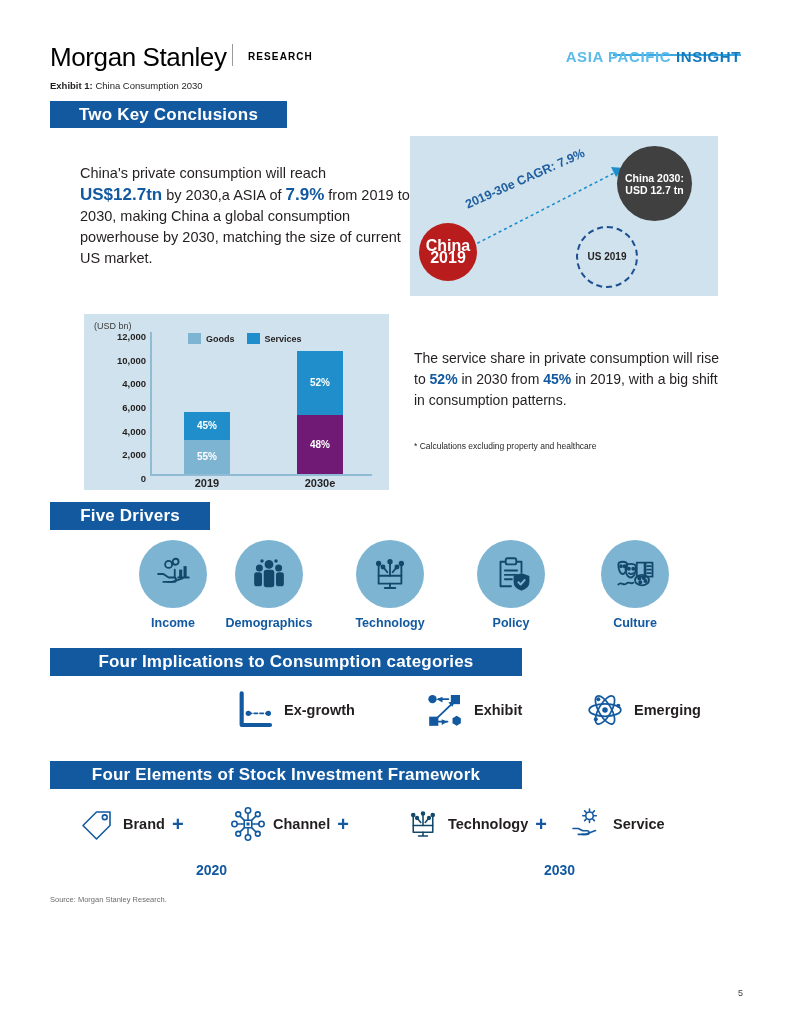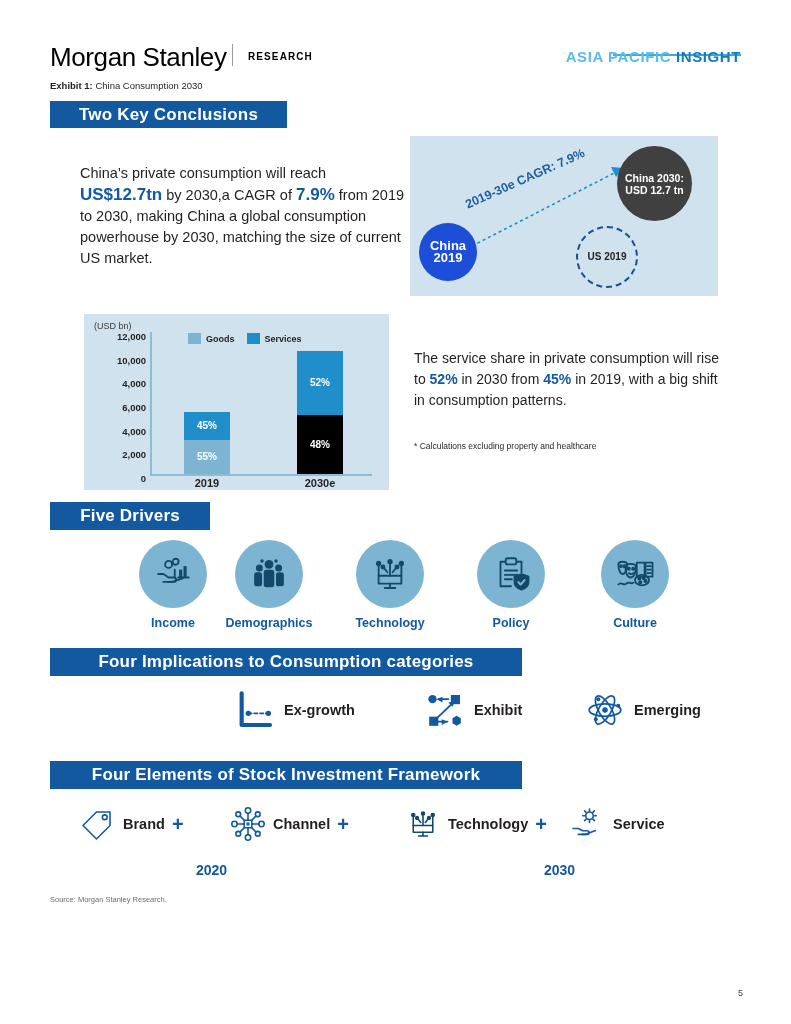--- a/index.html
+++ b/index.html
@@ -72,21 +72,21 @@
     background: #cfe2ed;
   }
   .bub {
     position: absolute; border-radius: 50%;
     display: flex; align-items: center; justify-content: center;
     text-align: center; color: #fff; font-weight: bold;
     line-height: 12px;
   }
   .bub-2019 {
     left: 9px; top: 87px; width: 58px; height: 58px;
-    background: #1d4ed8; font-size: 13px;
+    background: #b91c1c; font-size: 16px;
   }
   .bub-2030 {
     left: 207px; top: 10px; width: 75px; height: 75px;
     background: #404040; font-size: 10.5px;
   }
   .bub-us {
     left: 166px; top: 90px; width: 62px; height: 62px;
     border: 2px dashed #1c4f8f; color: #231f20; font-size: 10px; background: transparent;
   }
   .cagr-line { position: absolute; left: 0; top: 0; width: 308px; height: 160px; }
@@ -178,21 +178,21 @@
 
   <div class="ms-logo">Morgan Stanley</div>
   <div class="ms-divider"></div>
   <div class="ms-research">RESEARCH</div>
   <div class="ap-rule"></div>
   <div class="ap-insight"><span>ASIA PACIFIC </span><b>INSIGHT</b></div>
   <div class="exhibit"><b>Exhibit 1:</b><span> China Consumption 2030</span></div>
 
   <div class="band band-two">Two Key Conclusions</div>
 
-  <div class="concl"><span>China's private consumption will reach </span><span class="hl">US$12.7tn</span><span> by 2030,a CAGR of </span><span class="hl">7.9%</span><span> from 2019 to 2030, making China a global consumption powerhouse by 2030, matching the size of current US market.</span></div>
+  <div class="concl"><span>China's private consumption will reach </span><span class="hl">US$12.7tn</span><span> by 2030,a ASIA of </span><span class="hl">7.9%</span><span> from 2019 to 2030, making China a global consumption powerhouse by 2030, matching the size of current US market.</span></div>
 
   <div class="panel-diagram">
     <svg class="cagr-line" viewBox="0 0 308 160">
       <line x1="62" y1="110" x2="210" y2="34" stroke="#1f8ecb" stroke-width="1.6" stroke-dasharray="3 3"></line>
       <polygon points="214,32 201,31 206,41" fill="#1f8ecb"></polygon>
     </svg>
     <div class="cagr-text">2019-30e CAGR: 7.9%</div>
     <div class="bub bub-2019">
       <span style="white-space:pre-line">China
 2019</span>
@@ -230,21 +230,21 @@
     <div class="axis-v"></div>
     <div class="axis-h"></div>
     <div id="bars">
         <div class="bar-group" style="left: 100px;">
           <div class="bar-seg" style="background: rgb(31, 142, 203); height: 27.8083px;">45%</div>
           <div class="bar-seg" style="background: rgb(124, 180, 210); height: 34.3167px;">55%</div>
         </div>
         <div class="bar-label" style="left: 78px;">2019</div>
         <div class="bar-group" style="left: 213px;">
           <div class="bar-seg" style="background: rgb(31, 142, 203); height: 63.9px;">52%</div>
-          <div class="bar-seg" style="background: #000000; height: 59.1667px;">48%</div>
+          <div class="bar-seg" style="background: #701a75; height: 59.1667px;">48%</div>
         </div>
         <div class="bar-label" style="left: 191px;">2030e</div>
       </div>
   </div>
 
   <div class="svc"><span>The service share in private consumption will rise to </span><span class="hl">52%</span><span> in 2030 from </span><span class="hl">45%</span><span> in 2019, with a big shift in consumption patterns.</span></div>
   <div class="svc-note">* Calculations excluding property and healthcare</div>
 
   <div class="band band-five">Five Drivers</div>
   <div class="drivers" id="drivers">

